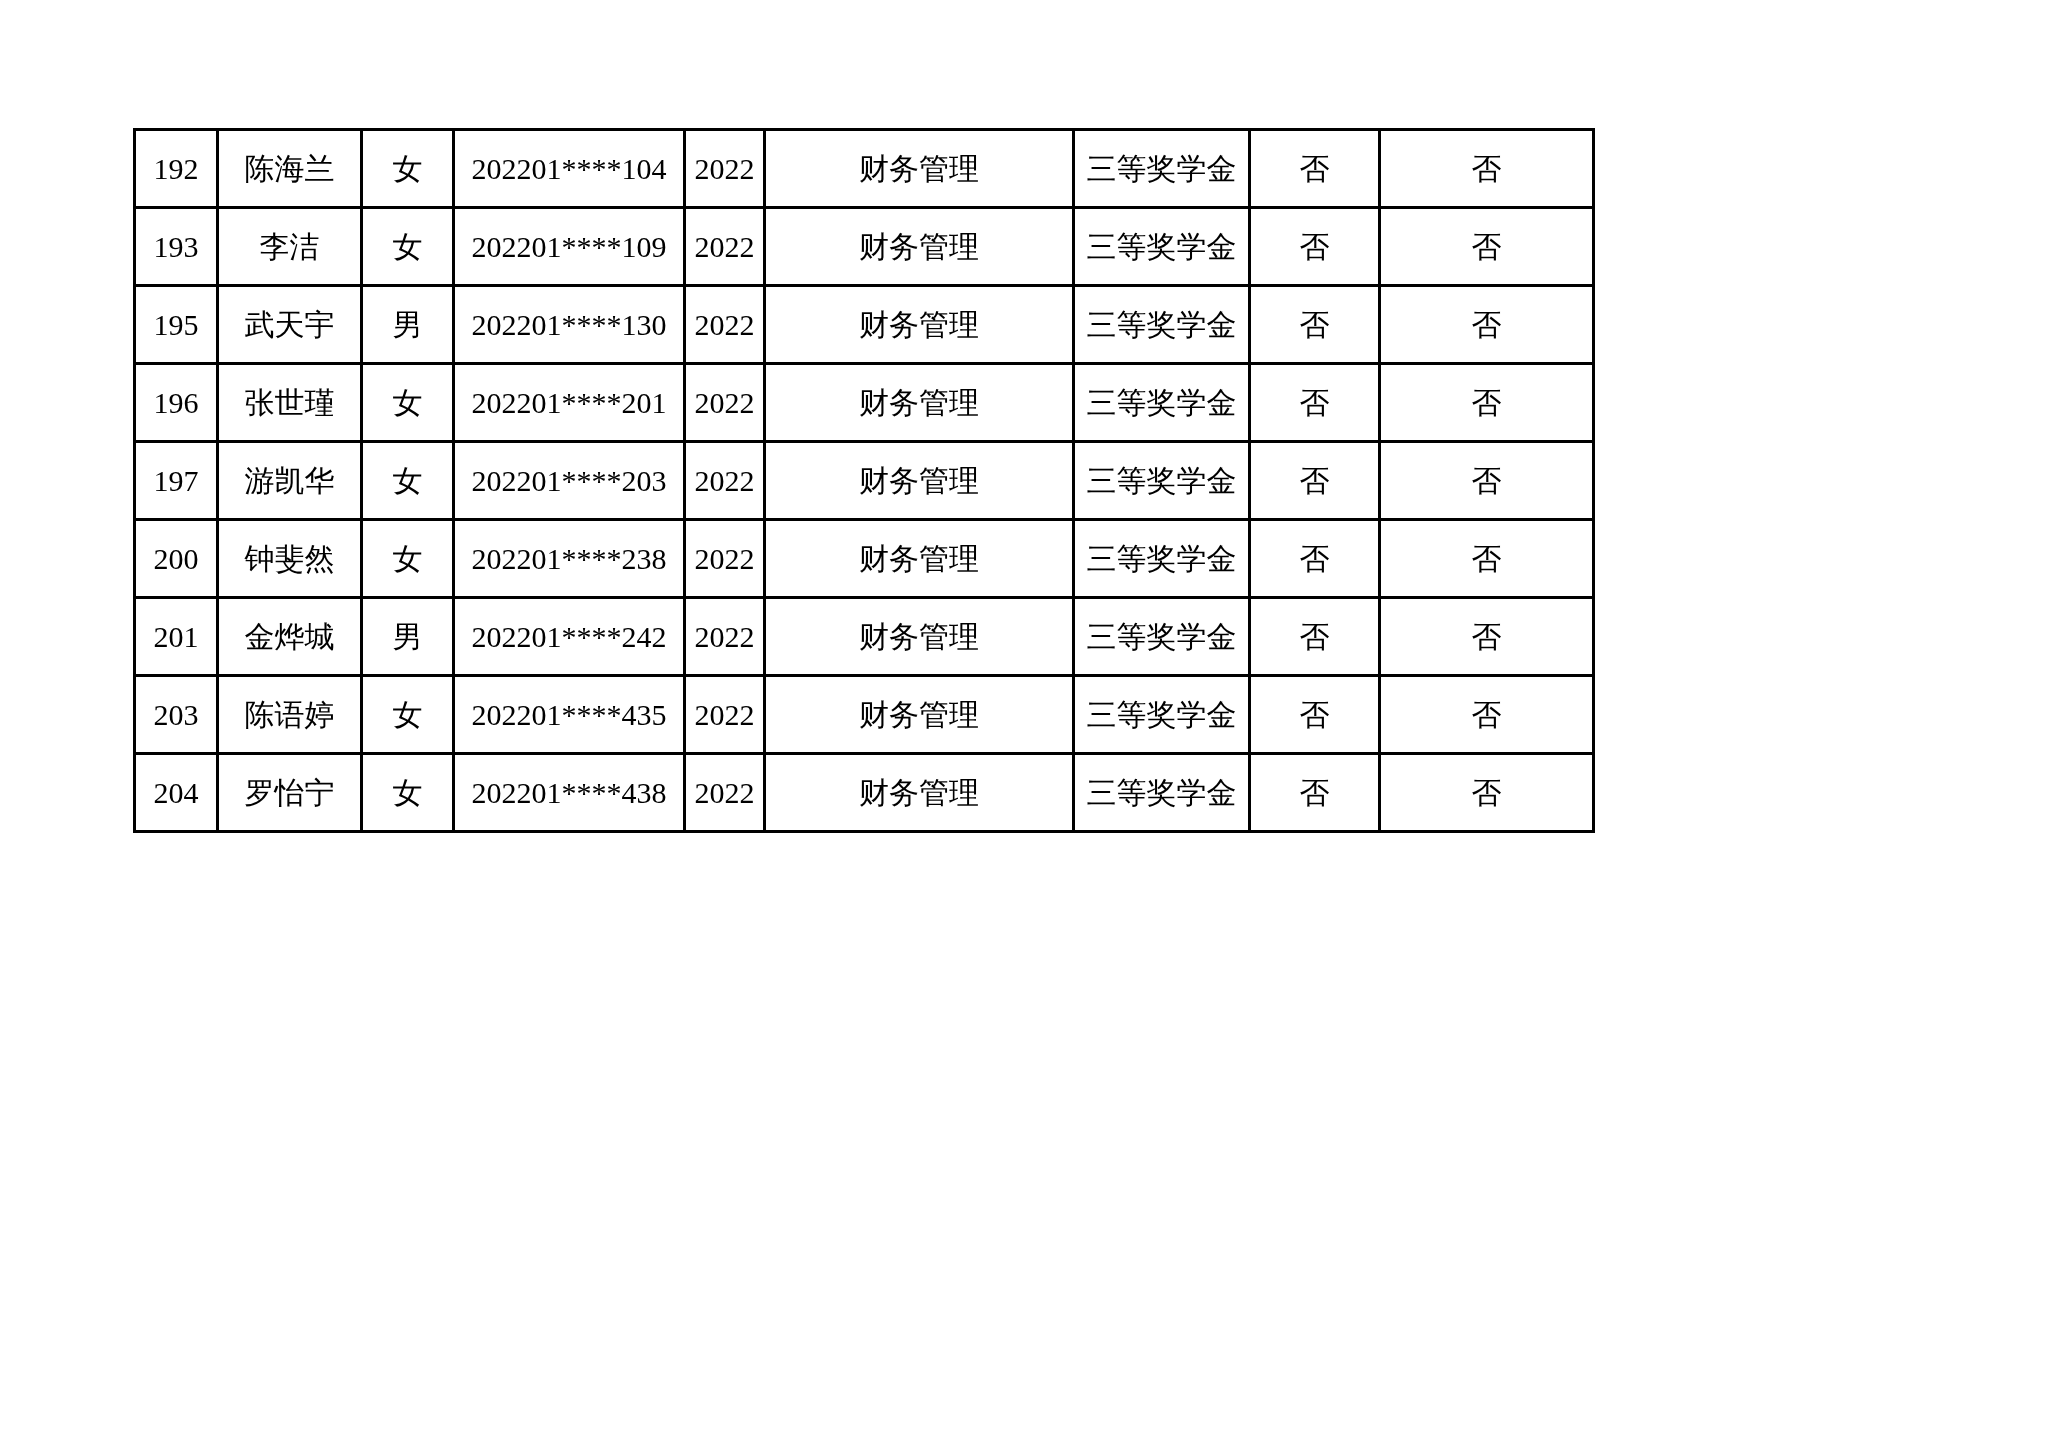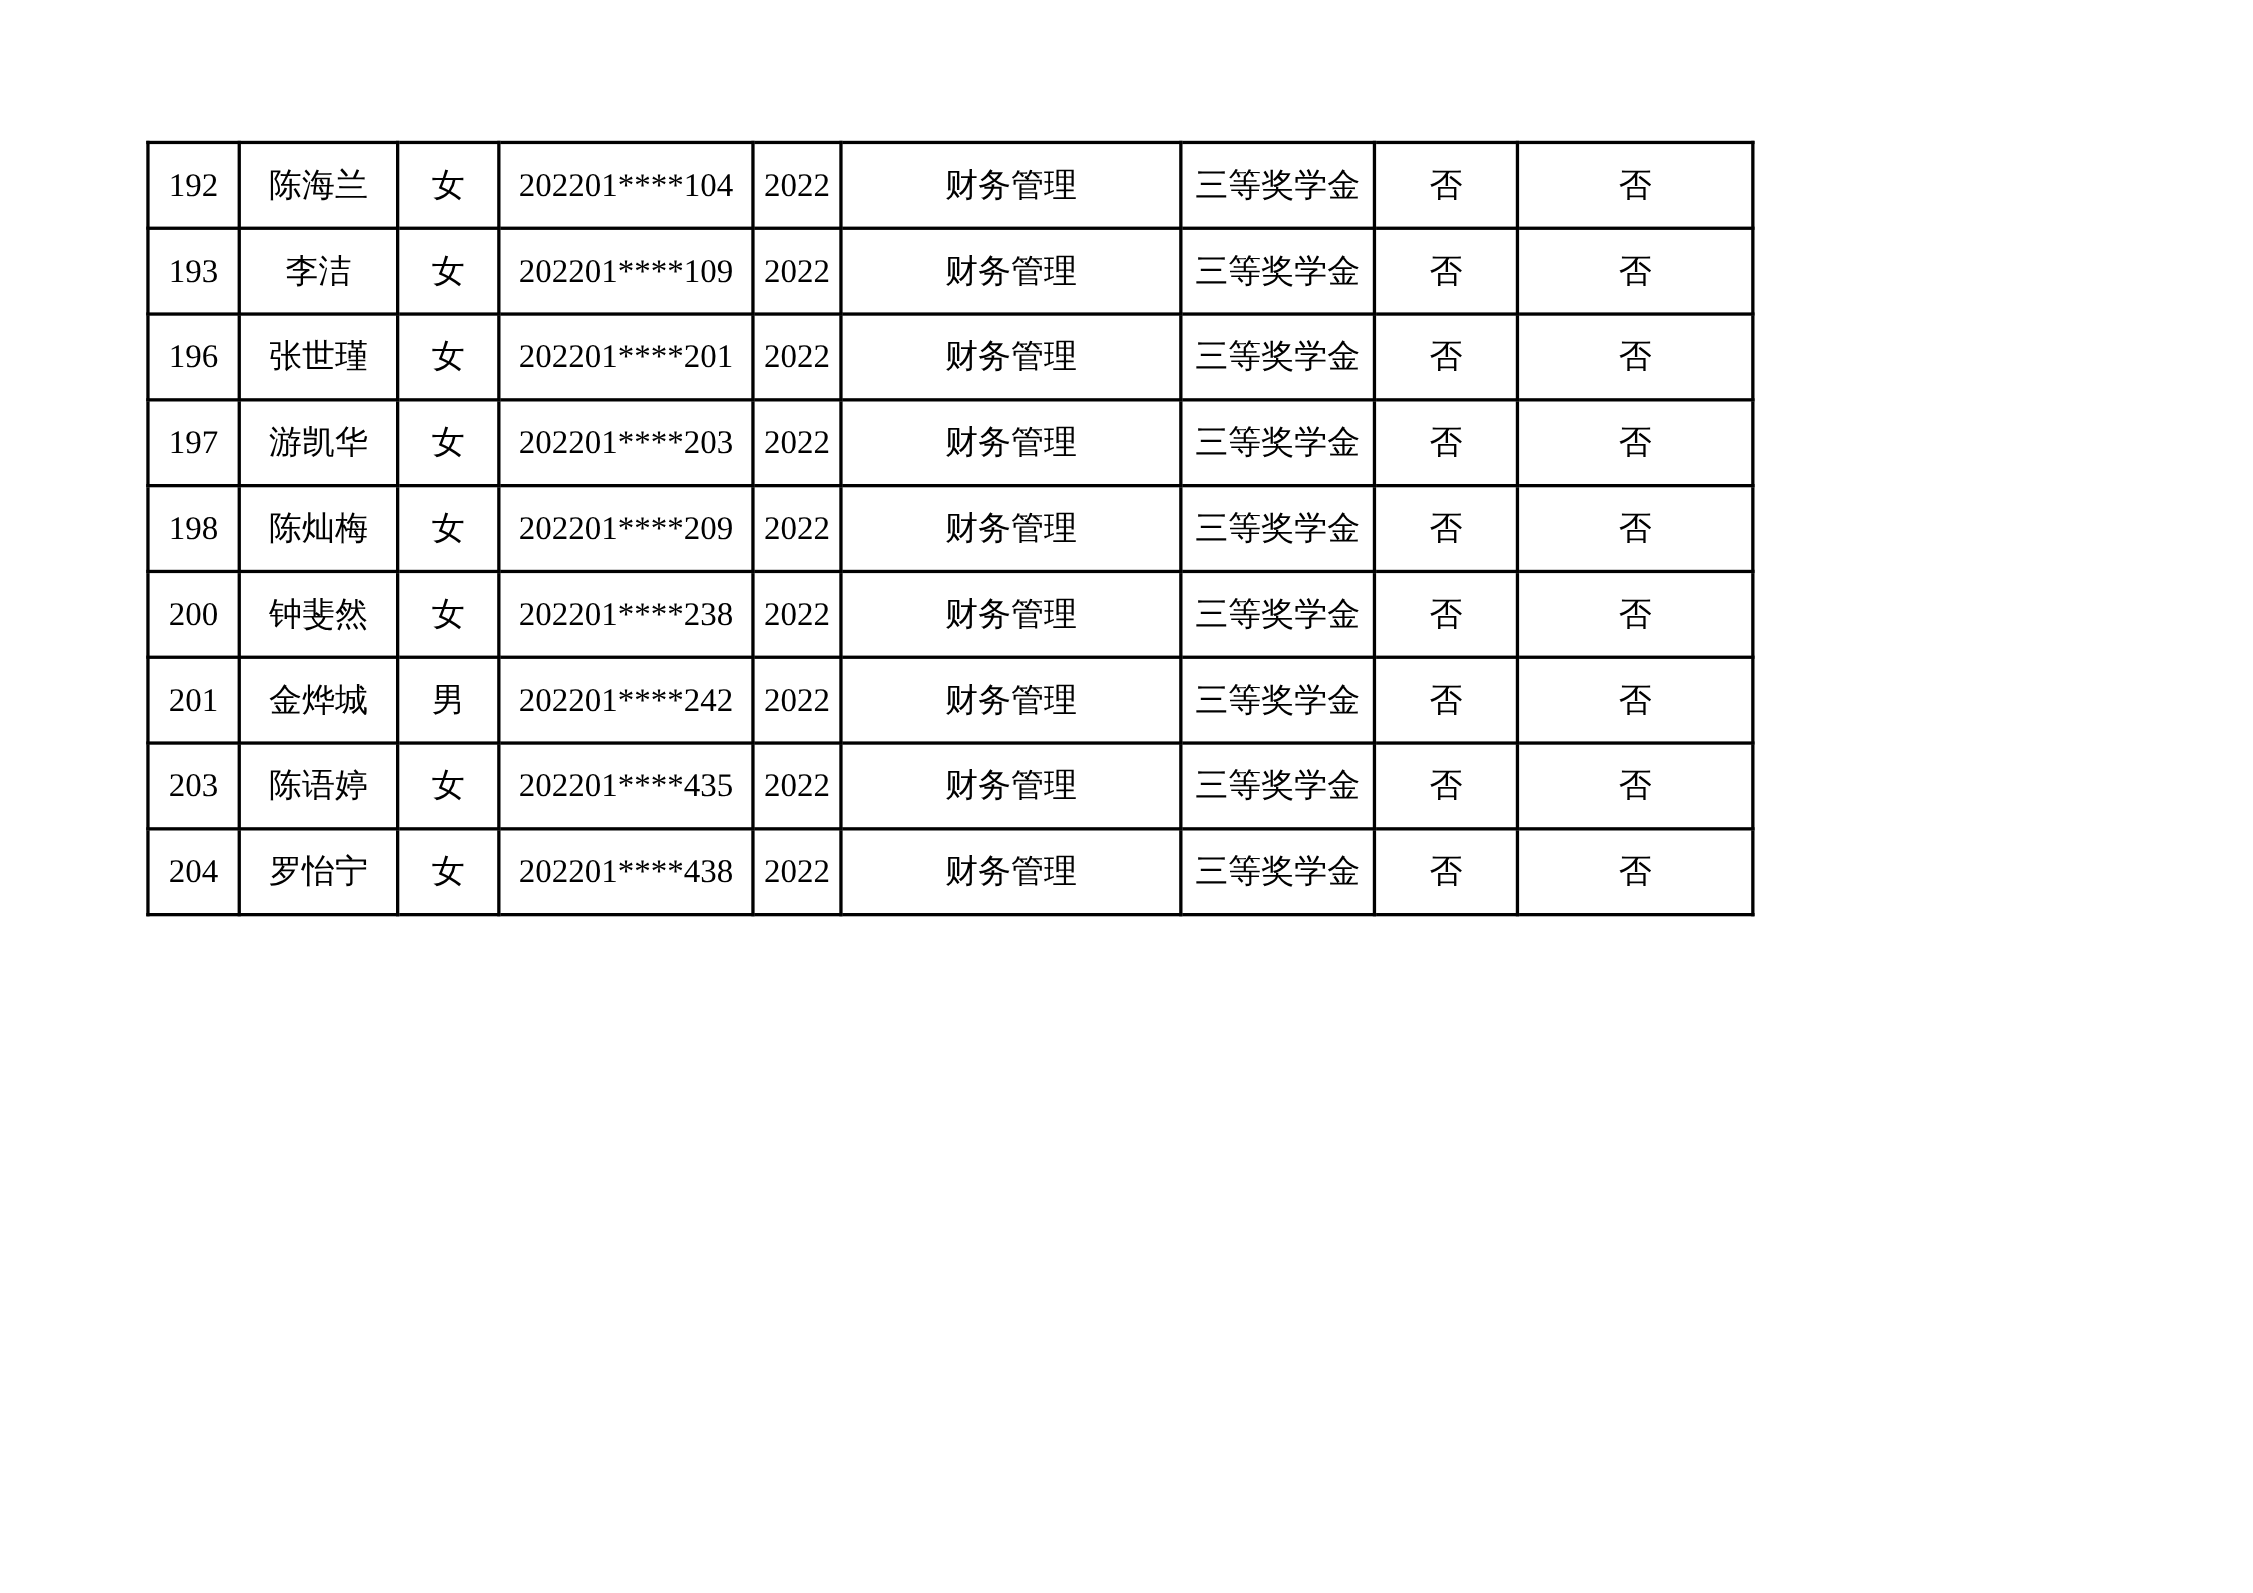--- a/index.html
+++ b/index.html
@@ -81,46 +81,46 @@
           <td>李洁</td>
           <td>女</td>
           <td>202201****109</td>
           <td>2022</td>
           <td>财务管理</td>
           <td>三等奖学金</td>
           <td>否</td>
           <td>否</td>
         </tr>
         <tr>
+          <td>195</td>
+          <td>武天宇</td>
+          <td>男</td>
+          <td>202201****130</td>
+          <td>2022</td>
+          <td>财务管理</td>
+          <td>三等奖学金</td>
+          <td>否</td>
+          <td>否</td>
+        </tr>
+        <tr>
           <td>196</td>
           <td>张世瑾</td>
           <td>女</td>
           <td>202201****201</td>
           <td>2022</td>
           <td>财务管理</td>
           <td>三等奖学金</td>
           <td>否</td>
           <td>否</td>
         </tr>
         <tr>
           <td>197</td>
           <td>游凯华</td>
           <td>女</td>
           <td>202201****203</td>
-          <td>2022</td>
-          <td>财务管理</td>
-          <td>三等奖学金</td>
-          <td>否</td>
-          <td>否</td>
-        </tr>
-        <tr>
-          <td>198</td>
-          <td>陈灿梅</td>
-          <td>女</td>
-          <td>202201****209</td>
           <td>2022</td>
           <td>财务管理</td>
           <td>三等奖学金</td>
           <td>否</td>
           <td>否</td>
         </tr>
         <tr>
           <td>200</td>
           <td>钟斐然</td>
           <td>女</td>

